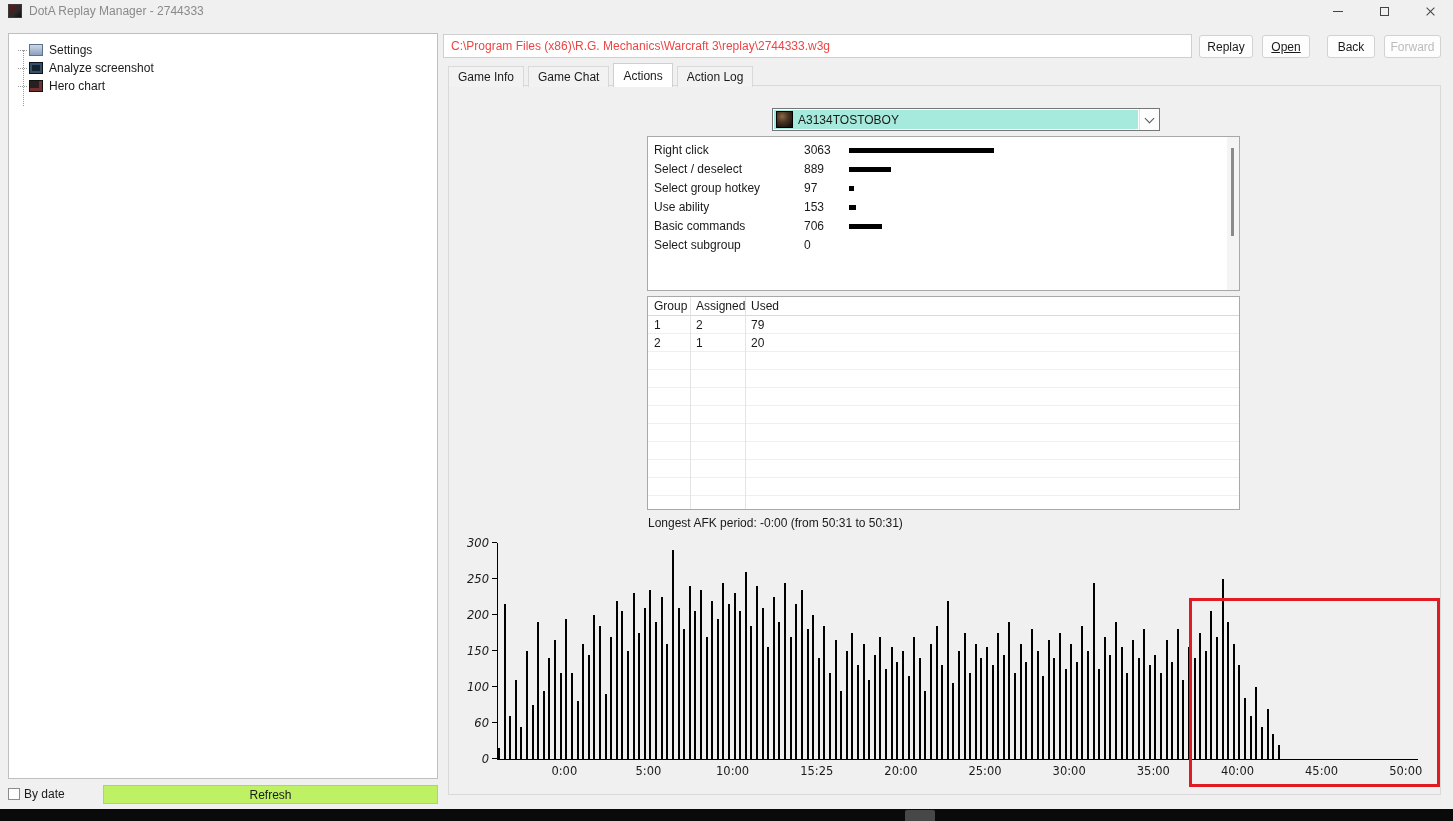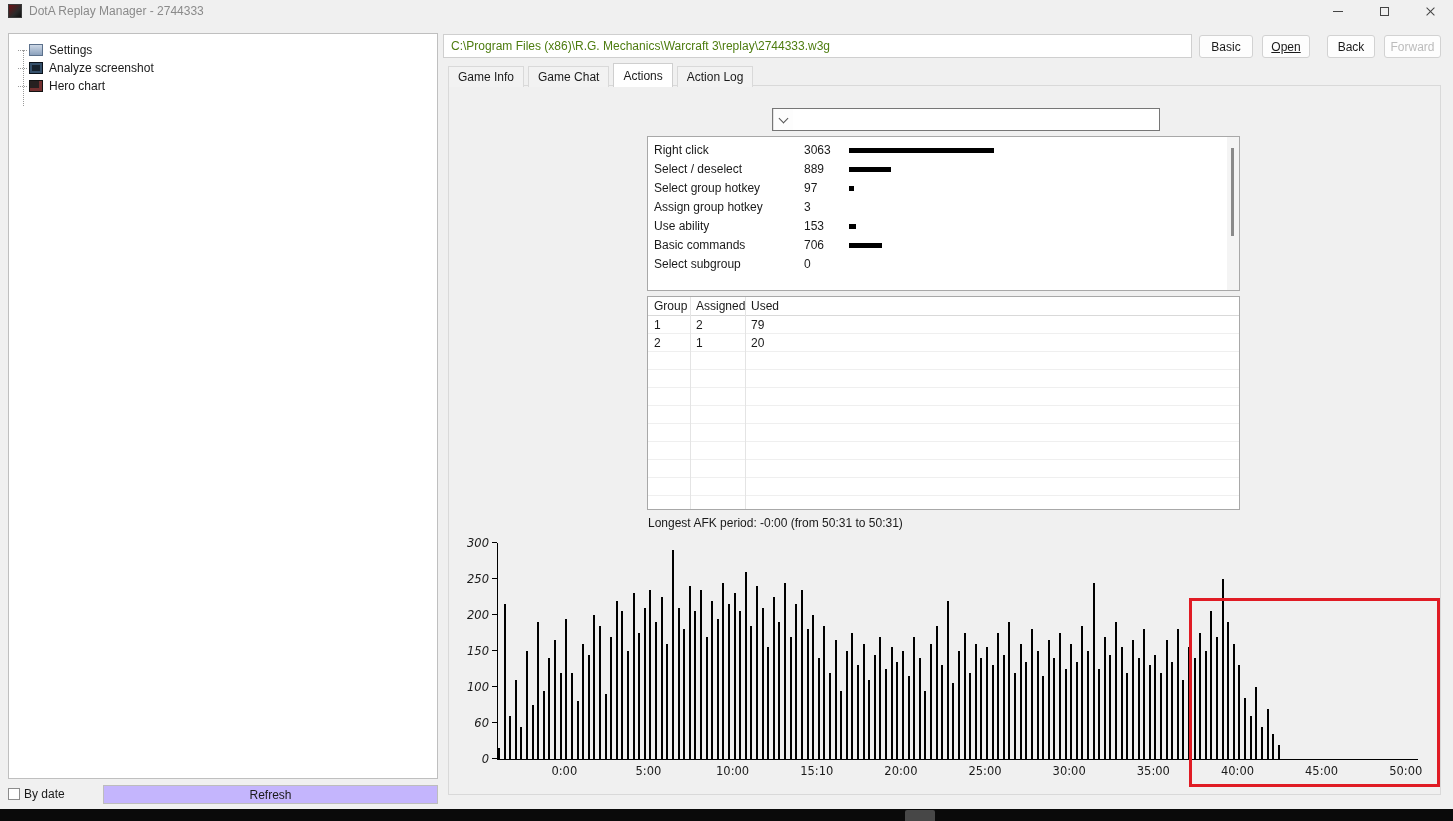--- a/index.html
+++ b/index.html
@@ -27,24 +27,24 @@
   .tree-icon{width:14px;height:12px;flex:none;margin-right:6px;box-sizing:border-box;}
   .icon-settings{background:linear-gradient(#cdd8e6,#8ba1bc);border:1px solid #5c718c;}
   .icon-screenshot{background:#16222e;border:1px solid #0a1119;box-shadow:inset 0 0 0 2px #35506b;}
   .icon-herochart{background:#262020;border:1px solid #121212;box-shadow:inset -3px -3px 0 #743030;}
   .icon-folder{position:relative;background:linear-gradient(#ffeca9,#f2cd69);border:1px solid #c9a23f;border-radius:1px;margin-top:2px;height:10px;}
   .icon-folder::before{content:"";position:absolute;left:-1px;top:-3px;width:6px;height:2px;background:#f6d877;border:1px solid #c9a23f;border-bottom:none;border-radius:1px 1px 0 0;}
 
   
   .bydate{position:absolute;left:8px;top:787px;display:flex;align-items:center;gap:4px;}
   .checkbox{width:12px;height:12px;background:#fff;border:1px solid #8c8c8c;box-sizing:border-box;}
-  .refresh-btn{position:absolute;left:103px;top:785px;width:335px;height:19px;background:#c4b5fd;border:1px solid #bdbdbd;box-sizing:border-box;display:flex;align-items:center;justify-content:center;}
-
-  
-  .path-input{position:absolute;left:443px;top:34px;width:749px;height:24px;background:#fff;border:1px solid #cfcfcf;box-sizing:border-box;padding:0 7px;font-family:"Liberation Sans",sans-serif;font-size:12px;color:#4d7c0f;outline:none;}
+  .refresh-btn{position:absolute;left:103px;top:785px;width:335px;height:19px;background:#bef264;border:1px solid #bdbdbd;box-sizing:border-box;display:flex;align-items:center;justify-content:center;}
+
+  
+  .path-input{position:absolute;left:443px;top:34px;width:749px;height:24px;background:#fff;border:1px solid #cfcfcf;box-sizing:border-box;padding:0 7px;font-family:"Liberation Sans",sans-serif;font-size:12px;color:#ef4444;outline:none;}
   .btn{position:absolute;height:23px;background:#fdfdfd;border:1px solid #d2d2d2;border-radius:3px;box-sizing:border-box;display:flex;align-items:center;justify-content:center;cursor:default;}
   #btn-browse{left:1199px;top:35px;width:54px;}
   #btn-open{left:1262px;top:35px;width:48px;text-decoration:underline;}
   #btn-back{left:1327px;top:35px;width:48px;}
   #btn-forward{left:1384px;top:35px;width:57px;color:#bcbcbc;}
 
   
   .tab-strip{position:absolute;left:448px;top:63px;display:flex;align-items:flex-end;z-index:3;}
   .tab{height:21px;padding:0 9px;background:#f2f2f2;border:1px solid #d9d9d9;border-bottom:none;display:flex;align-items:center;box-sizing:border-box;}
   .tab + .tab{margin-left:4px;}
@@ -140,34 +140,38 @@
     </div>
   </div>
 
   <div class="bydate">
     <span class="checkbox"></span>
     <span>By date</span>
   </div>
   <div class="refresh-btn">Refresh</div>
 
   <input class="path-input" value="C:\Program Files (x86)\R.G. Mechanics\Warcraft 3\replay\2744333.w3g" style="">
-  <div class="btn" id="btn-browse">Basic</div>
+  <div class="btn" id="btn-browse">Replay</div>
   <div class="btn" id="btn-open">Open</div>
   <div class="btn" id="btn-back">Back</div>
   <div class="btn" id="btn-forward">Forward</div>
 
   <div class="tab-strip">
     <div class="tab">Game Info</div>
     <div class="tab">Game Chat</div>
     <div class="tab active">Actions</div>
     <div class="tab">Action Log</div>
   </div>
   <div class="tab-page"></div>
 
   <div class="combo">
+    <div class="combo-selection">
+      <span class="combo-avatar"></span>
+      <span>A3134TOSTOBOY</span>
+    </div>
     <div class="combo-arrow">
       <span class="chevron"></span>
     </div>
   </div>
 
   <div class="actions-box">
     <div class="action-rows">
       <div class="action-row">
         <span class="action-label">Right click</span>
         <span class="action-count">3063</span>
@@ -175,25 +179,20 @@
       </div>
       <div class="action-row">
         <span class="action-label">Select / deselect</span>
         <span class="action-count">889</span>
         <div class="action-bar" style="width: 42.0846px;"></div>
       </div>
       <div class="action-row">
         <span class="action-label">Select group hotkey</span>
         <span class="action-count">97</span>
         <div class="action-bar" style="width: 4.5919px;"></div>
-      </div>
-      <div class="action-row">
-        <span class="action-label">Assign group hotkey</span>
-        <span class="action-count">3</span>
-
       </div>
       <div class="action-row">
         <span class="action-label">Use ability</span>
         <span class="action-count">153</span>
         <div class="action-bar" style="width: 7.2429px;"></div>
       </div>
       <div class="action-row">
         <span class="action-label">Basic commands</span>
         <span class="action-count">706</span>
         <div class="action-bar" style="width: 33.4215px;"></div>
@@ -399,21 +398,21 @@
       <div class="chart-bar" style="left: 82.3171%; height: 33.3333%;"></div>
       <div class="chart-bar" style="left: 82.9268%; height: 15%;"></div>
       <div class="chart-bar" style="left: 83.5366%; height: 23.3333%;"></div>
       <div class="chart-bar" style="left: 84.1463%; height: 11.6667%;"></div>
       <div class="chart-bar" style="left: 84.7561%; height: 6.66667%;"></div>
     </div>
   <div id="chart-xlabels" class="chart-font">
       <div class="x-tick" style="left: 7.31707%;">0:00</div>
       <div class="x-tick" style="left: 16.4634%;">5:00</div>
       <div class="x-tick" style="left: 25.6098%;">10:00</div>
-      <div class="x-tick" style="left: 34.7561%;">15:10</div>
+      <div class="x-tick" style="left: 34.7561%;">15:25</div>
       <div class="x-tick" style="left: 43.9024%;">20:00</div>
       <div class="x-tick" style="left: 53.0488%;">25:00</div>
       <div class="x-tick" style="left: 62.1951%;">30:00</div>
       <div class="x-tick" style="left: 71.3415%;">35:00</div>
       <div class="x-tick" style="left: 80.4878%;">40:00</div>
       <div class="x-tick" style="left: 89.6341%;">45:00</div>
       <div class="x-tick" style="left: 98.7805%;">50:00</div>
     </div>
 
   <div class="red-annotation"></div>

